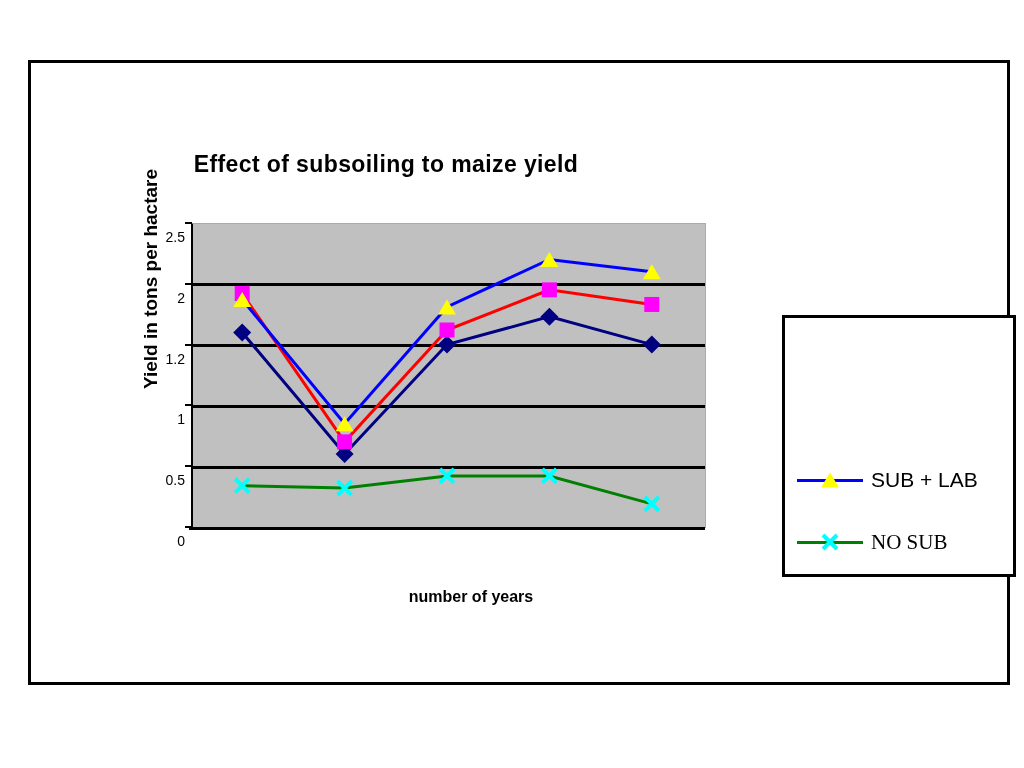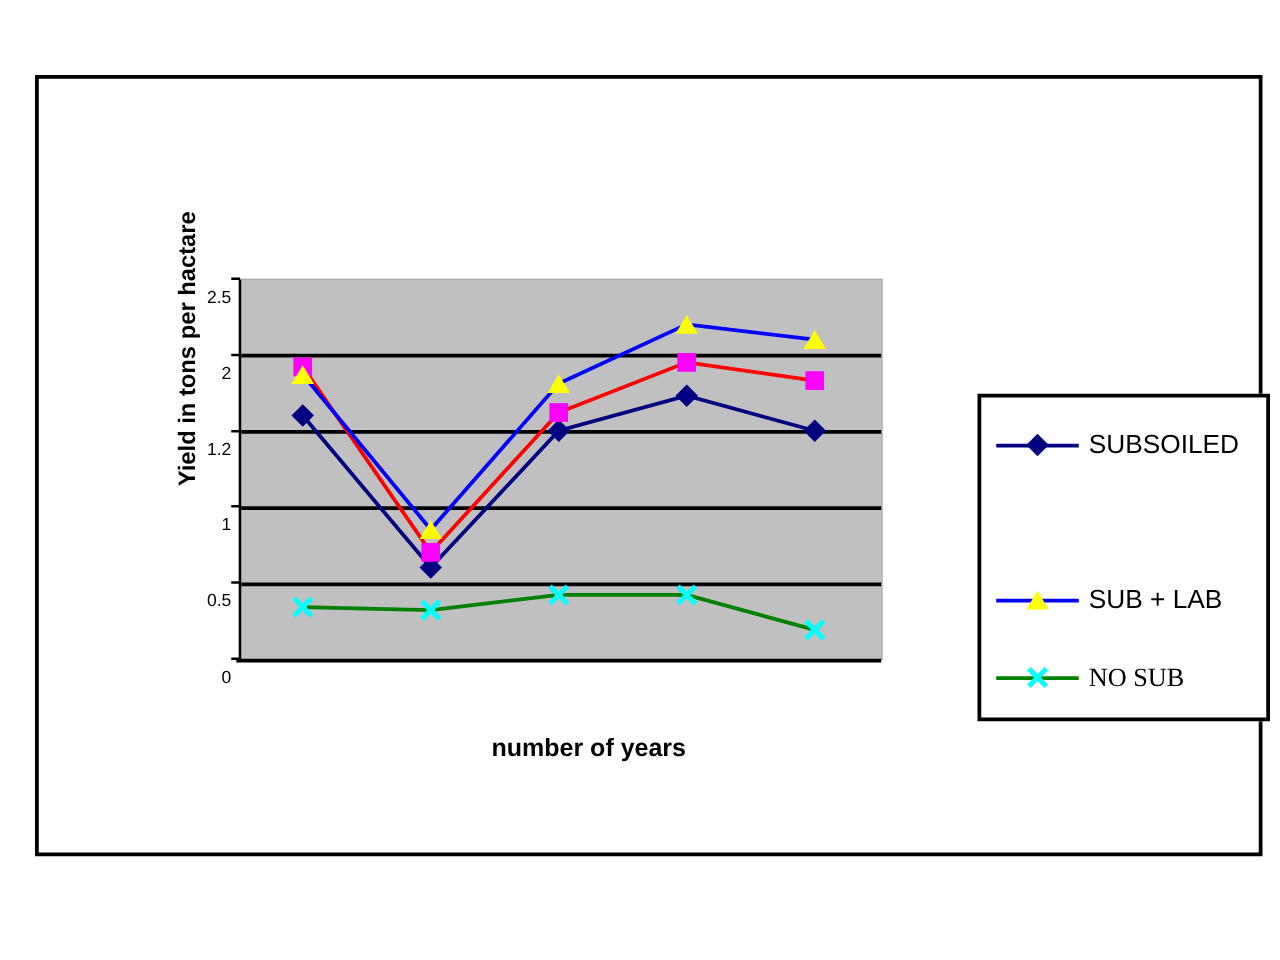--- a/index.html
+++ b/index.html
@@ -60,21 +60,21 @@
     white-space: nowrap;
   }
 
   
   #x-axis-title {
     position: absolute;
     left: 160px;
     top: 525px;
     width: 560px;
     text-align: center;
-    font-size: 20px;
+    font-size: 16px;
     font-weight: bold;
     color: #000000;
     white-space: nowrap;
   }
 
   
   #plot-area {
     position: absolute;
     left: 160px;
     top: 160px;
@@ -202,20 +202,21 @@
     padding-left: 8px;
   }
 </style>
 </head>
 <body>
 
 <div id="root">
 
   <div id="slide-frame">
 
+    <div id="chart-title">Effect of subsoiling to maize yield</div>
 
     <div id="y-axis-title">Yield in tons per hactare</div>
 
     <div id="plot-area">
         <div class="gridline" style="top: 241.7px;"></div>
         <div class="gridline" style="top: 180.9px;"></div>
         <div class="gridline" style="top: 120.1px;"></div>
         <div class="gridline" style="top: 59.3px;"></div>
       </div>
 
@@ -275,29 +276,20 @@
         <g>
           <line x1="453.8" y1="273.896" x2="467.8" y2="287.896" stroke="#00ffff" stroke-width="4"></line>
           <line x1="453.8" y1="287.896" x2="467.8" y2="273.896" stroke="#00ffff" stroke-width="4"></line>
         </g>
       </svg>
 
 
     <div id="x-axis-title">number of years</div>
 
     <div id="legend-box">
-        <div class="legend-row" style="top: 18px;">
-          <div class="legend-swatch">
-            <div class="legend-line" style="border-top-color: rgb(0, 0, 128);"></div>
-            <svg width="30" height="26" viewBox="0 0 30 26" style="position: absolute; left: 18px; top: 0px;">
-              <polygon points="15,4 24,13 15,22 6,13" fill="#000080"></polygon>
-            </svg>
-          </div>
-          <span class="legend-label">SUBSOILED</span>
-        </div>
         <div class="legend-row" style="top: 142px; text-align: right;">
           <div class="legend-swatch">
             <div class="legend-line" style="border-top-color: rgb(0, 0, 255);"></div>
             <svg width="30" height="26" viewBox="0 0 30 26" style="position: absolute; left: 18px; top: 0px;">
               <polygon points="15,5.5 24,20.5 6,20.5" fill="#ffff00"></polygon>
             </svg>
           </div>
           <span class="legend-label">SUB + LAB</span>
         </div>
         <div class="legend-row" style="top: 204px; font-family: Liberation Serif, serif;">

